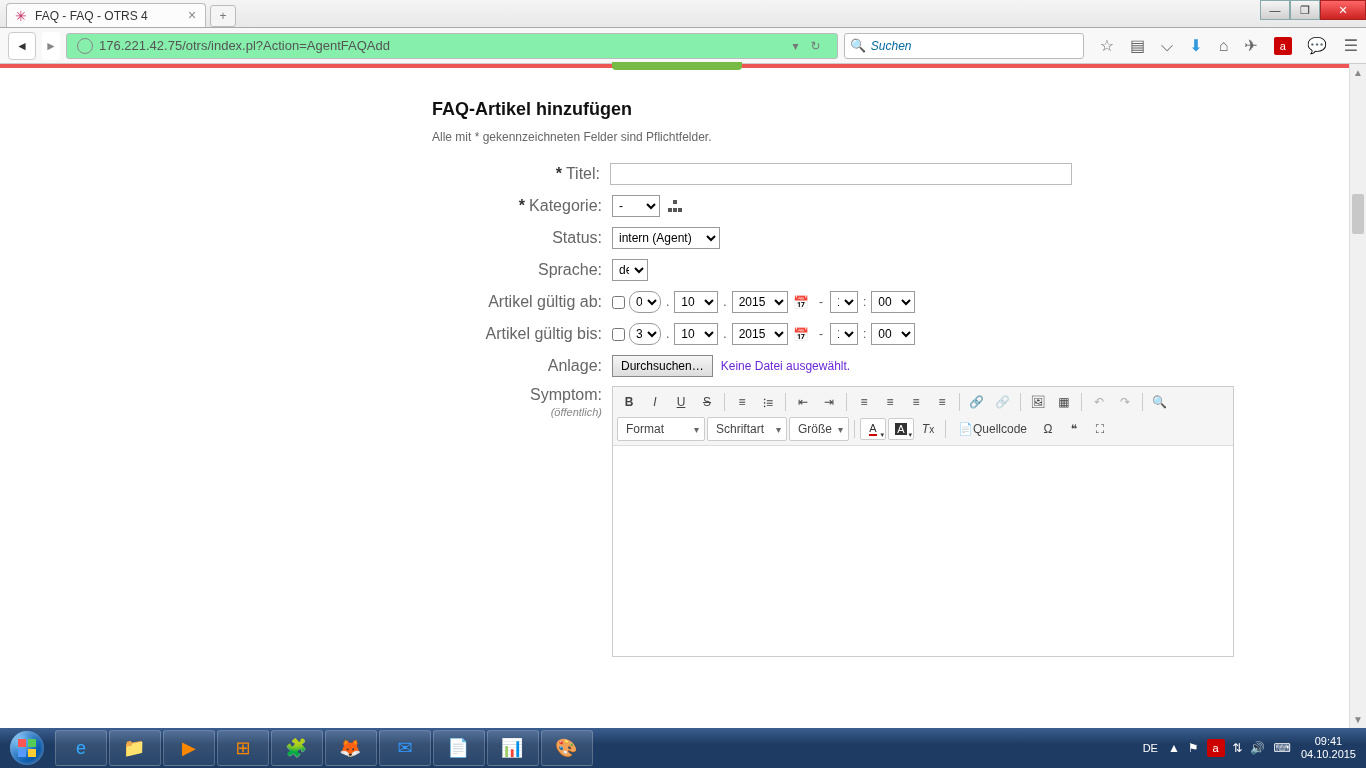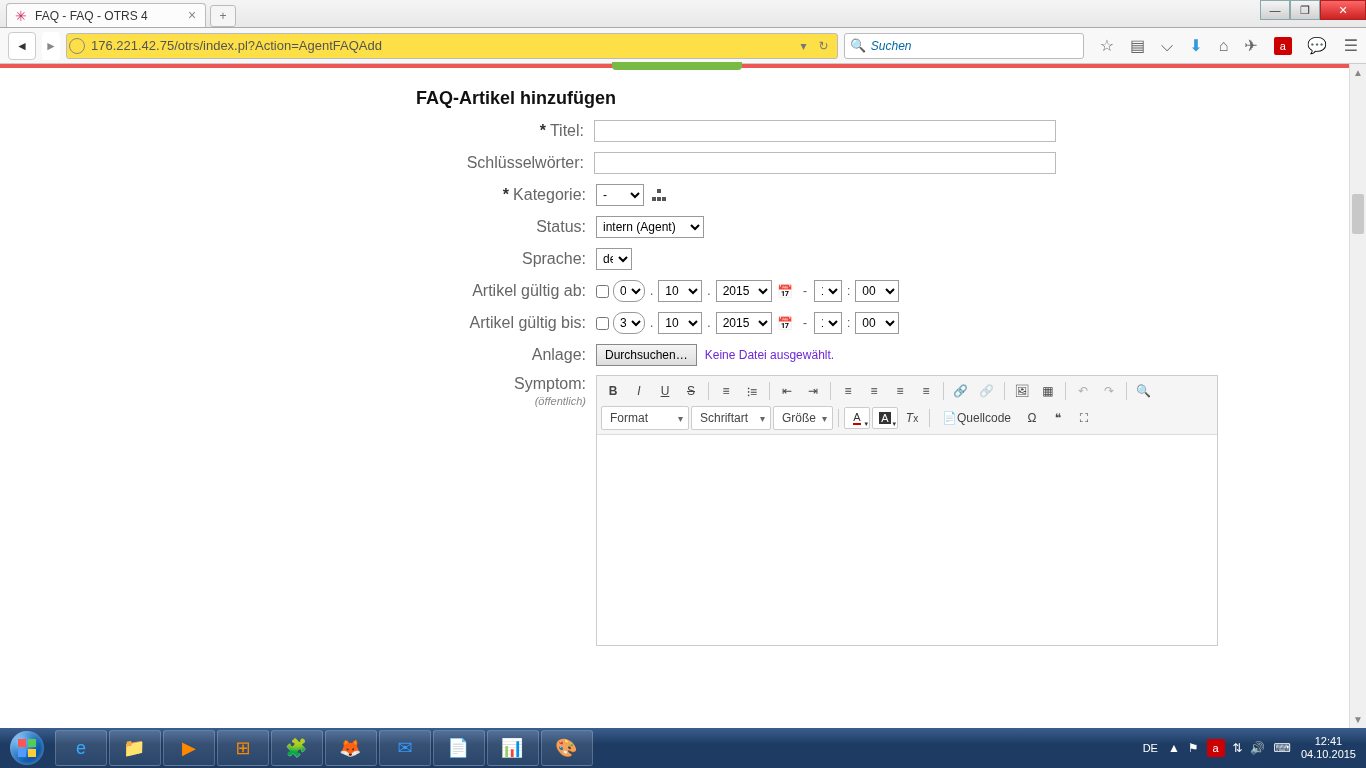--- a/index.html
+++ b/index.html
@@ -14,36 +14,36 @@
 .tab { background: #fcfcfc; border: 1px solid #bbb; border-bottom: none; border-radius: 4px 4px 0 0; height: 24px; padding: 0 28px 0 8px; display: flex; align-items: center; position: relative; min-width: 200px; }
 .tab-favicon { width: 14px; height: 14px; margin-right: 6px; position: relative; }
 .tab-favicon::before { content:"✳"; color:#c36; font-size:14px; line-height:14px; }
 .tab-title { font-size: 12px; color: #333; }
 .tab-close { position: absolute; right: 6px; top: 5px; width: 14px; height: 14px; text-align: center; line-height: 12px; color: #888; font-size: 14px; cursor: pointer; }
 .new-tab { width: 26px; height: 22px; margin-left: 4px; border: 1px solid #bbb; border-radius: 3px; text-align: center; line-height: 20px; color: #777; background: #f5f5f5; cursor: pointer; }
 
 .nav-bar { height: 36px; background: #f8f8f8; border-bottom: 1px solid #ccc; display: flex; align-items: center; padding: 0 8px; gap: 6px; }
 .nav-back, .nav-fwd { width: 28px; height: 28px; border: 1px solid #ccc; border-radius: 4px; display: flex; align-items: center; justify-content: center; cursor: pointer; background: #fff; }
 .nav-fwd { width: 18px; border: none; color: #888; }
-.url-bar { flex: 1; height: 26px; border: 1px solid #bbb; border-radius: 3px; display: flex; align-items: center; padding: 0 2px; background: #fde047; }
+.url-bar { flex: 1; height: 26px; border: 1px solid #bbb; border-radius: 3px; display: flex; align-items: center; padding: 0 10px; background: #86efac; }
 .url-globe { width: 16px; height: 16px; border: 1px solid #888; border-radius: 50%; margin-right: 6px; position: relative; font-size: 9px; text-align: center; line-height: 14px; color: #888; }
 .url-text { flex: 1; font-size: 13px; color: #555; }
 .url-dd, .url-reload { color: #777; padding: 0 6px; cursor: pointer; }
 .search-bar { width: 240px; height: 26px; border: 1px solid #bbb; border-radius: 3px; display: flex; align-items: center; padding: 0 6px; background: #fff; }
 .search-icon { color: #5a5; font-size: 13px; margin-right: 4px; }
 .search-ph { color: #0369a1; font-style: italic; }
 .nav-icons { display: flex; gap: 16px; color: #666; font-size: 16px; align-items: center; padding-left: 10px; }
 .nav-icons span { cursor: pointer; }
 .avira { background: #c00; color: #fff; width: 18px; height: 18px; text-align: center; line-height: 18px; font-size: 11px; border-radius: 2px; }
 
 
 .page-top-bar { height: 4px; background: #e55; width: 100%; position: relative; }
 .page-top-bar::after { content:""; position:absolute; left:612px; top:-2px; width:130px; height:8px; background:#7b4; border-radius:0 0 4px 4px; }
 
-.content { padding: 20px 0 0 0; height: 632px; overflow: hidden; }
+.content { padding: 20px 0 0 16px; height: 632px; overflow: hidden; margin-top: 11px; }
 .form-wrap { width: 640px; margin-left: 416px; }
 h1.title { font-size: 18px; font-weight: bold; color: #111; margin-bottom: 10px; }
 .subtitle { font-size: 12px; color: #666; margin-bottom: 18px; }
 
 .form-row { display: flex; align-items: center; margin-bottom: 8px; min-height: 24px; }
 .form-row.align-top { align-items: flex-start; }
 .label { width: 180px; text-align: right; padding-right: 10px; color: #666; font-size: 16px; position: relative; }
 .label .req { color: #333; font-weight: bold; margin-right: 4px; }
 .sublabel { font-style: italic; font-size: 11px; color: #888; text-align: right; width: 180px; padding-right: 10px; margin-top: 2px; }
 .field { display: flex; align-items: center; gap: 4px; }
@@ -145,34 +145,29 @@
     <span>💬</span>
     <span>☰</span>
   </div>
 </div>
 
 <div class="page-top-bar"></div>
 
 <div class="content">
   <div class="form-wrap">
     <h1 class="title">FAQ-Artikel hinzufügen</h1>
+    <p class="subtitle">Alle mit * gekennzeichneten Felder sind Pflichtfelder.</p>
 
     <div class="form-row">
       <div class="label"><span class="req">*</span><span>Titel:</span></div>
       <div class="field">
           <input type="text" class="wide" value="" style="">
         </div>
     </div>
 
-    <div class="form-row">
-      <div class="label">Schlüsselwörter:</div>
-      <div class="field">
-          <input type="text" class="wide" value="" style="">
-        </div>
-    </div>
 
     <div class="form-row">
       <div class="label"><span class="req">*</span><span>Kategorie:</span></div>
       <div class="field">
         <select class="sel-cat"><option>-</option></select>
         <span class="tree-icon"></span>
       </div>
     </div>
 
     <div class="form-row">
@@ -330,17 +325,17 @@
     <span>DE</span>
     <div class="tray-icons">
       <span>▲</span>
       <span>⚑</span>
       <span class="avira">a</span>
       <span>⇅</span>
       <span>🔊</span>
       <span>⌨</span>
     </div>
     <div class="clock">
-      <div>12:41</div>
+      <div>09:41</div>
       <div>04.10.2015</div>
     </div>
   </div>
 </div>
 
 </body></html>

